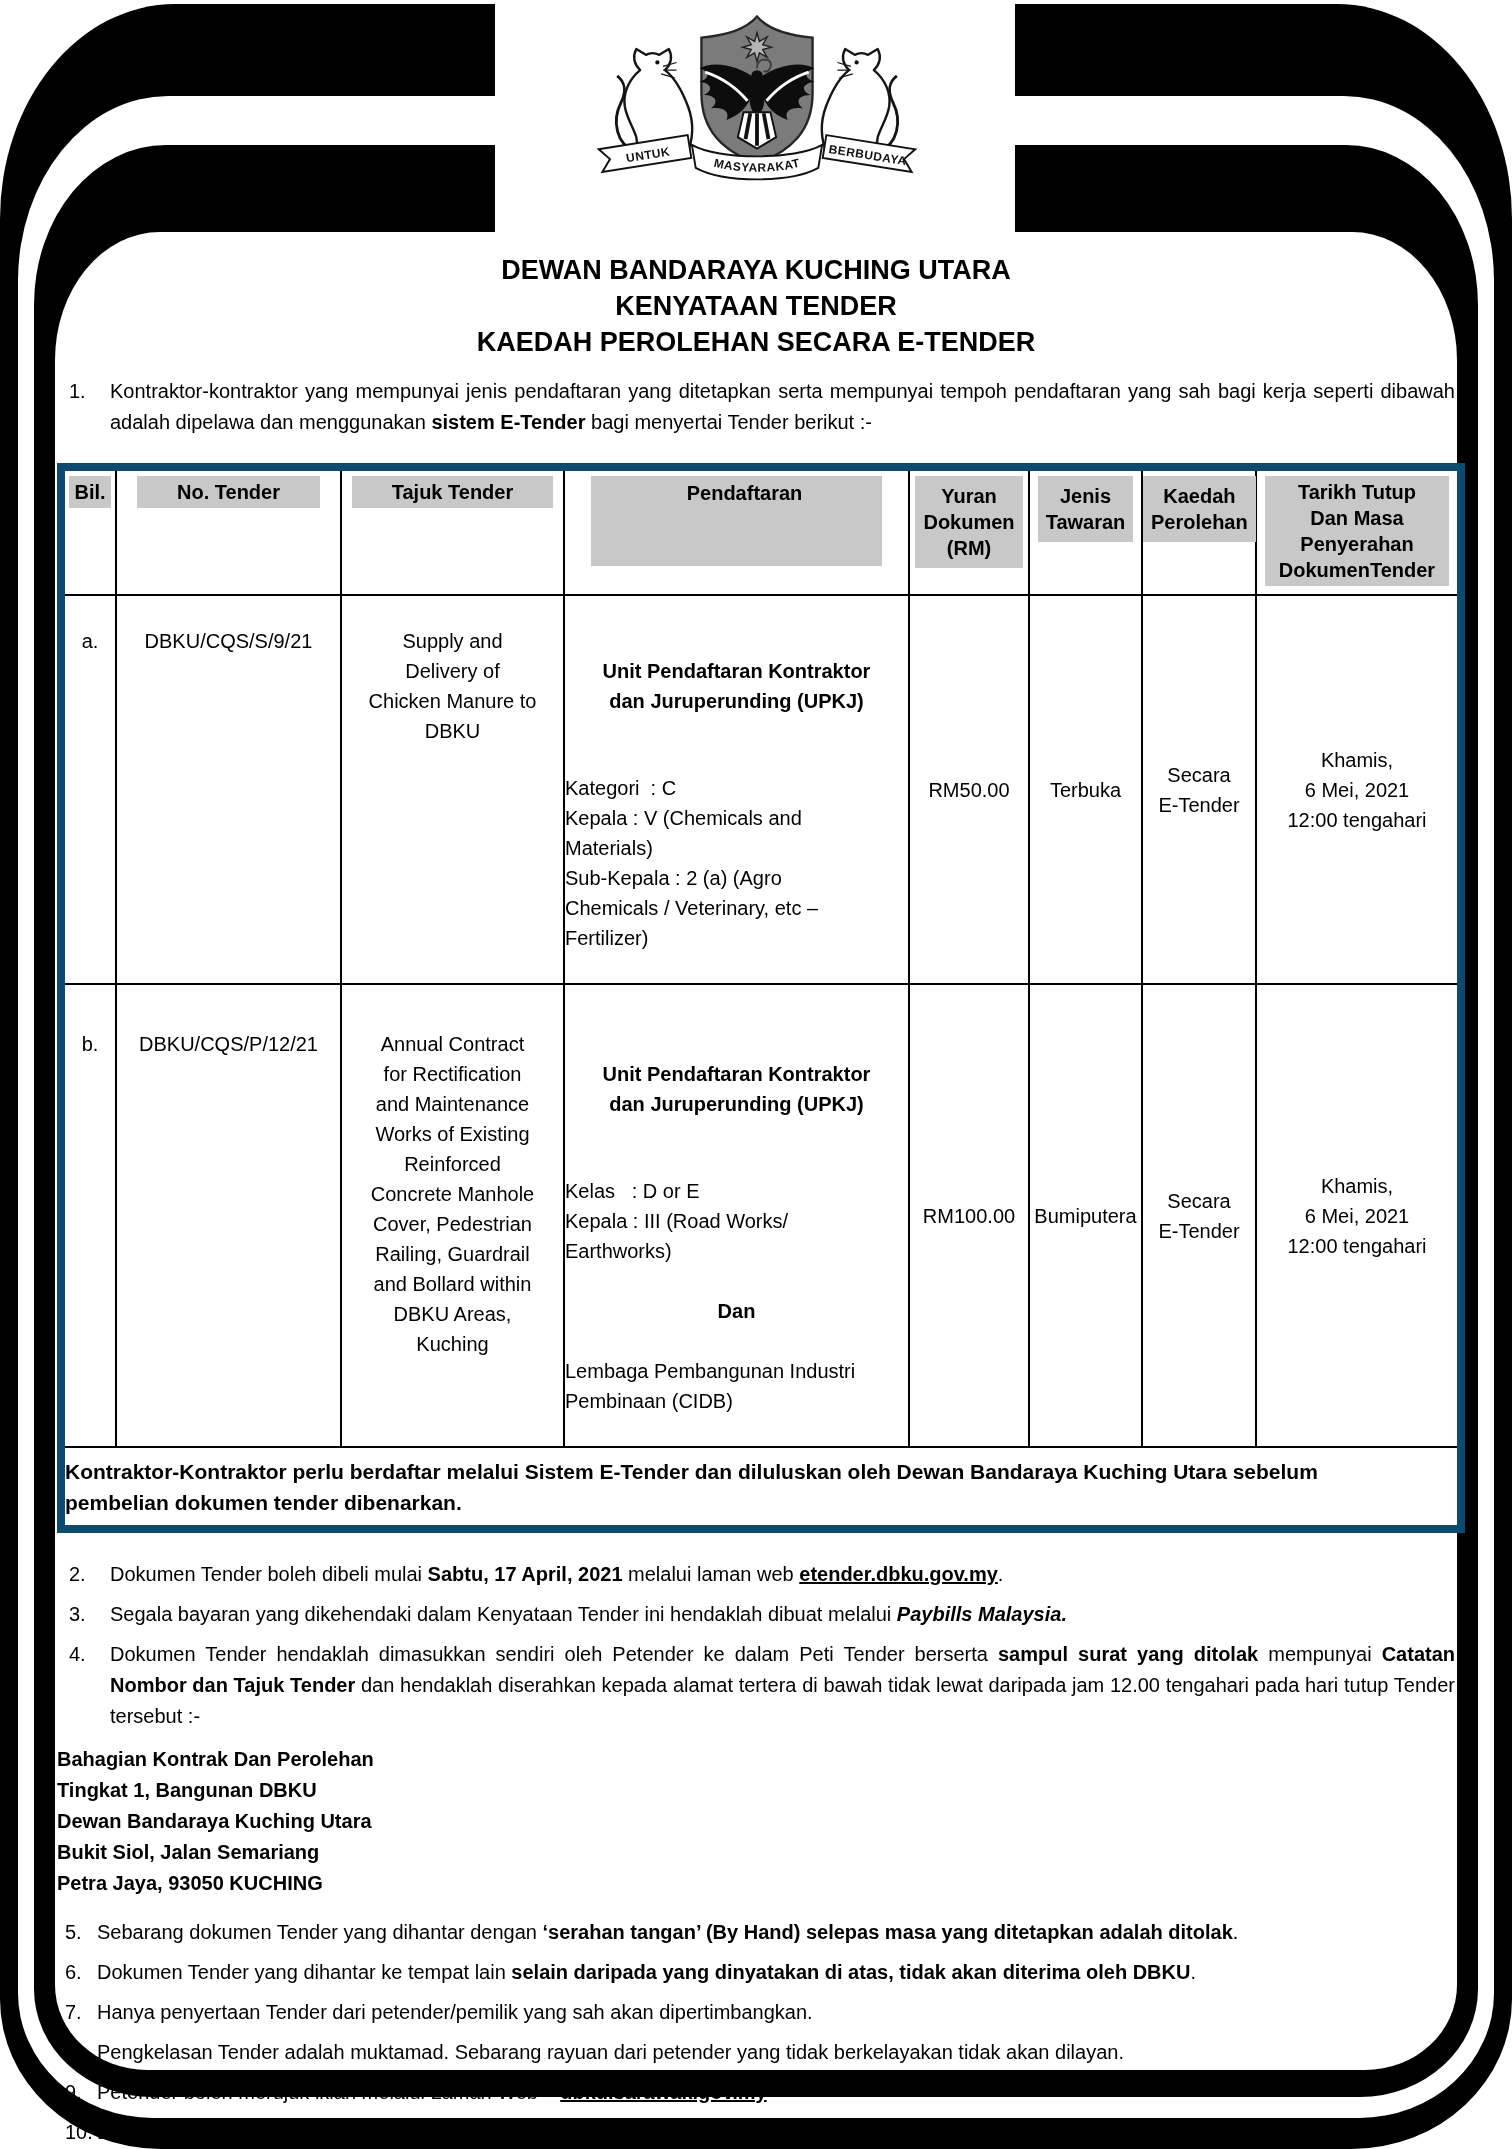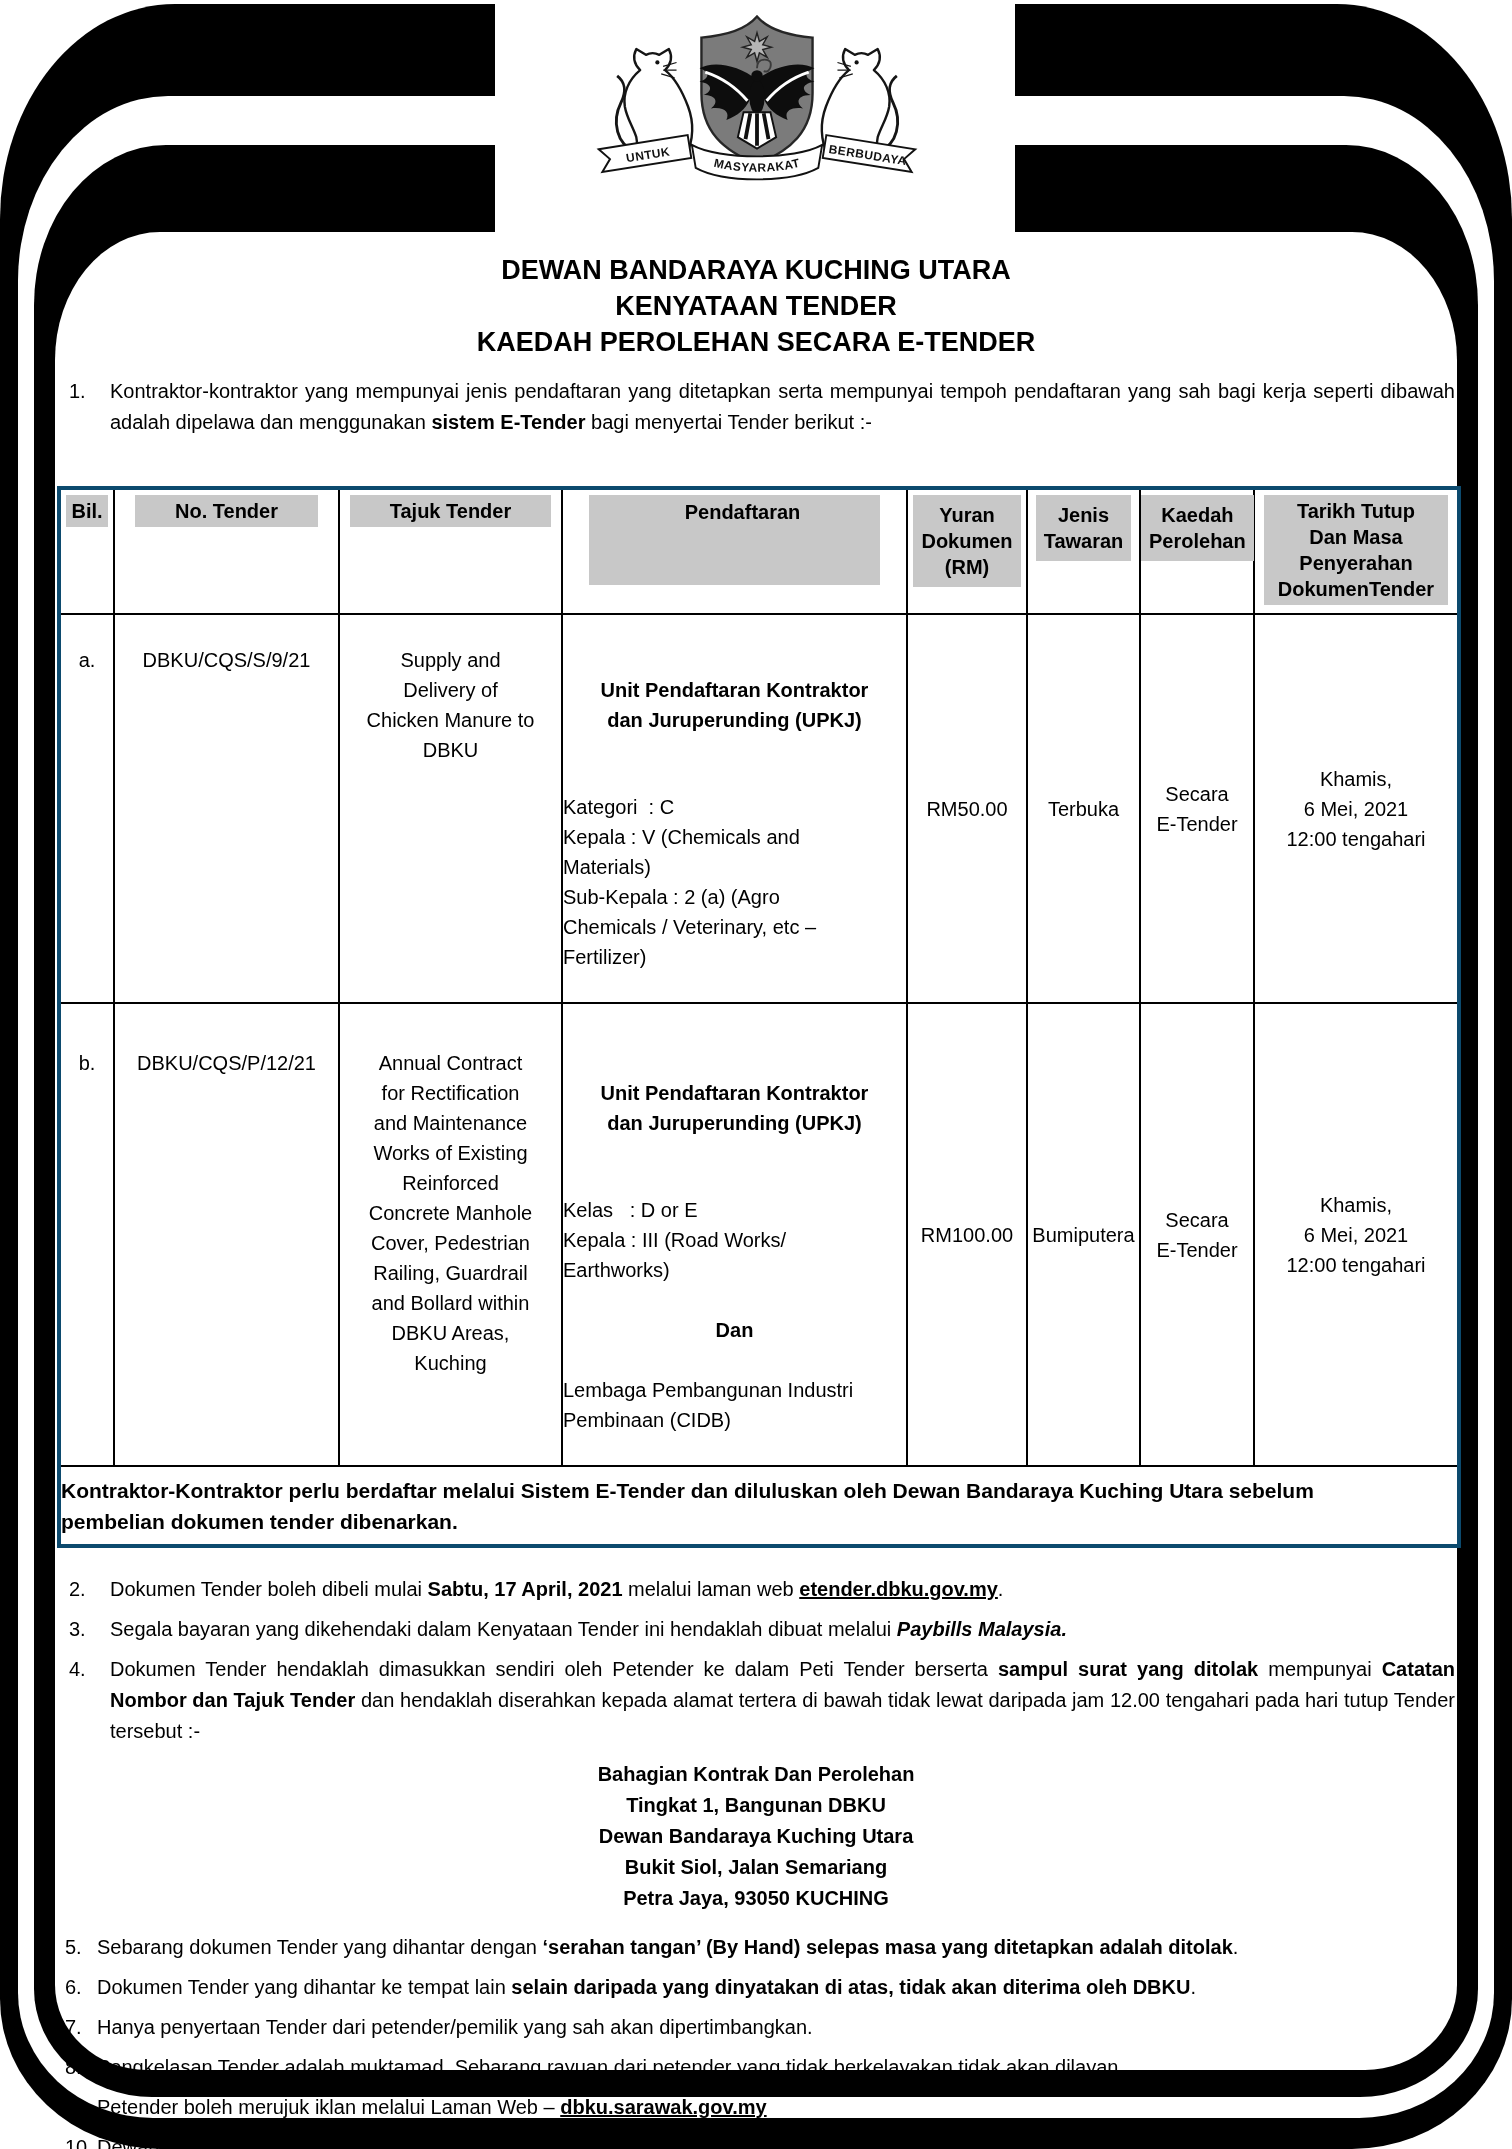--- a/index.html
+++ b/index.html
@@ -28,22 +28,22 @@
   .clause .cnum{position:absolute;left:12px;top:0;}
   .clause.c2{padding-left:40px;}
   .clause.c2 .cnum{left:8px;}
   .just{text-align:justify;}
   .b{font-weight:bold;}
   .bi{font-weight:bold;font-style:italic;}
   .u{text-decoration:underline;}
   .intro{margin-top:16px;}
 
   
-  table.tender{border-collapse:collapse;table-layout:fixed;width:1400px;margin-top:48px;
-    border:4px solid #0c4a6e;font-size:20px;}
+  table.tender{border-collapse:collapse;table-layout:fixed;width:1400px;margin-top:25px;
+    border:8px solid #0c4a6e;font-size:20px;}
   table.tender th, table.tender td{border:2px solid #000;padding:0;}
   table.tender thead th{vertical-align:top;text-align:center;font-weight:bold;
     font-size:20px;line-height:26px;height:118px;padding-top:5px;}
   .hl{display:inline-block;background:#c8c8c8;white-space:pre-line;padding:7px 8px;}
   .hl.wide{padding:3px 40px;}
   .hl.small{padding:3px 5px;}
   .hl.big{padding:4px 80px 60px 96px;}
   .hl.tarikh{padding:3px 14px;}
   td.topcell{vertical-align:top;text-align:center;white-space:pre-line;line-height:30px;}
   tr.row-a td.topcell{padding-top:30px;}
@@ -52,21 +52,21 @@
   tr.row-a td{height:283px;}
   tr.row-b td{height:327px;}
   td.pend{text-align:left;padding:0 14px;}
   .pend-head{font-weight:bold;text-align:center;white-space:pre-line;line-height:30px;}
   .pend-body{white-space:pre-wrap;line-height:30px;margin-top:27px;}
   .pend-dan{font-weight:bold;text-align:center;line-height:30px;}
   .pend-body2{white-space:pre-wrap;line-height:30px;}
   td.tfoot-note{height:77px;text-align:left;font-weight:bold;white-space:pre-line;
     font-size:21px;line-height:31px;vertical-align:middle;}
 
-  .address{font-weight:bold;text-align:center;white-space:pre-line;
+  .address{font-weight:bold;text-align:left;white-space:pre-line;
     font-size:20px;line-height:31px;margin:12px 0 14px 0;}
   .rib{font-size:12.5px;font-weight:bold;letter-spacing:0.5px;fill:#111;text-anchor:middle;}
 </style>
 </head>
 <body>
 
 <div class="frame-outer"></div>
 <div class="frame-ring"></div>
 <div class="frame-inner"></div>
 <div class="frame-content"></div>

